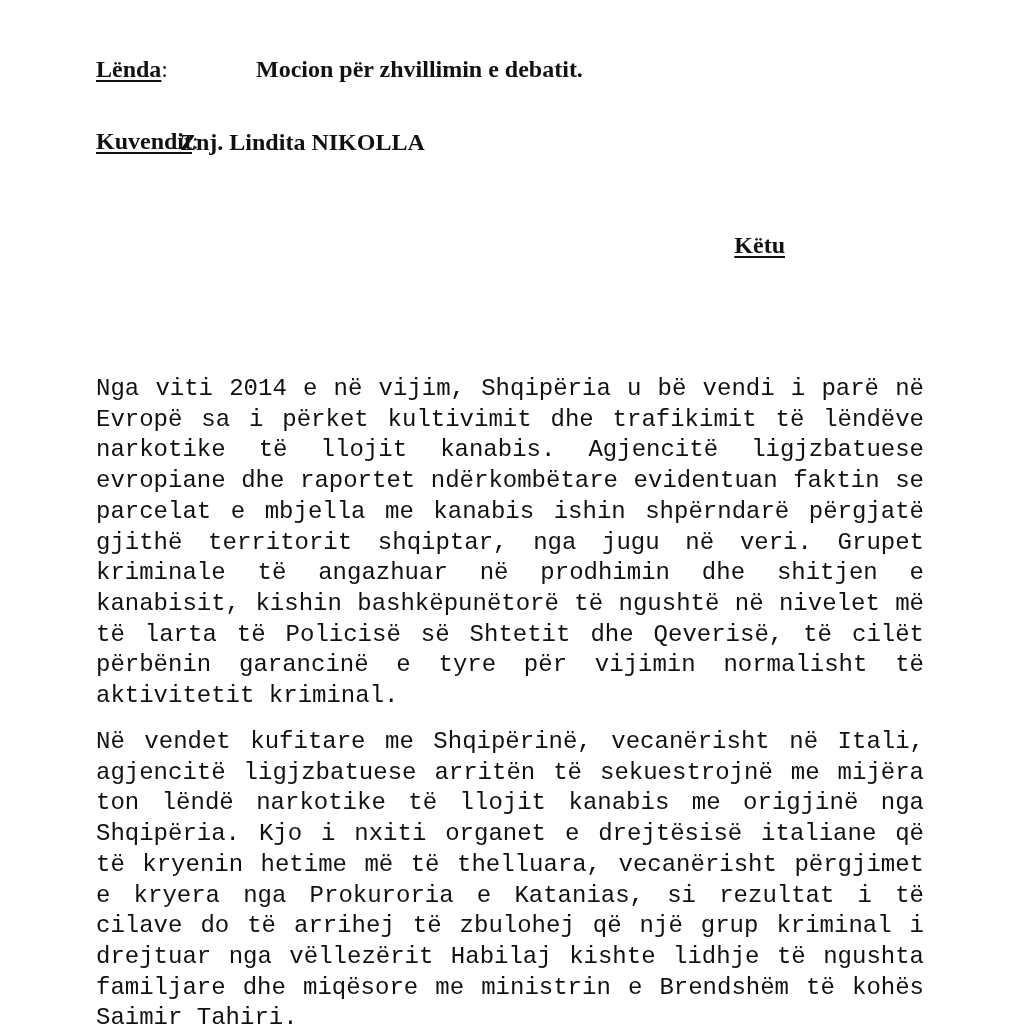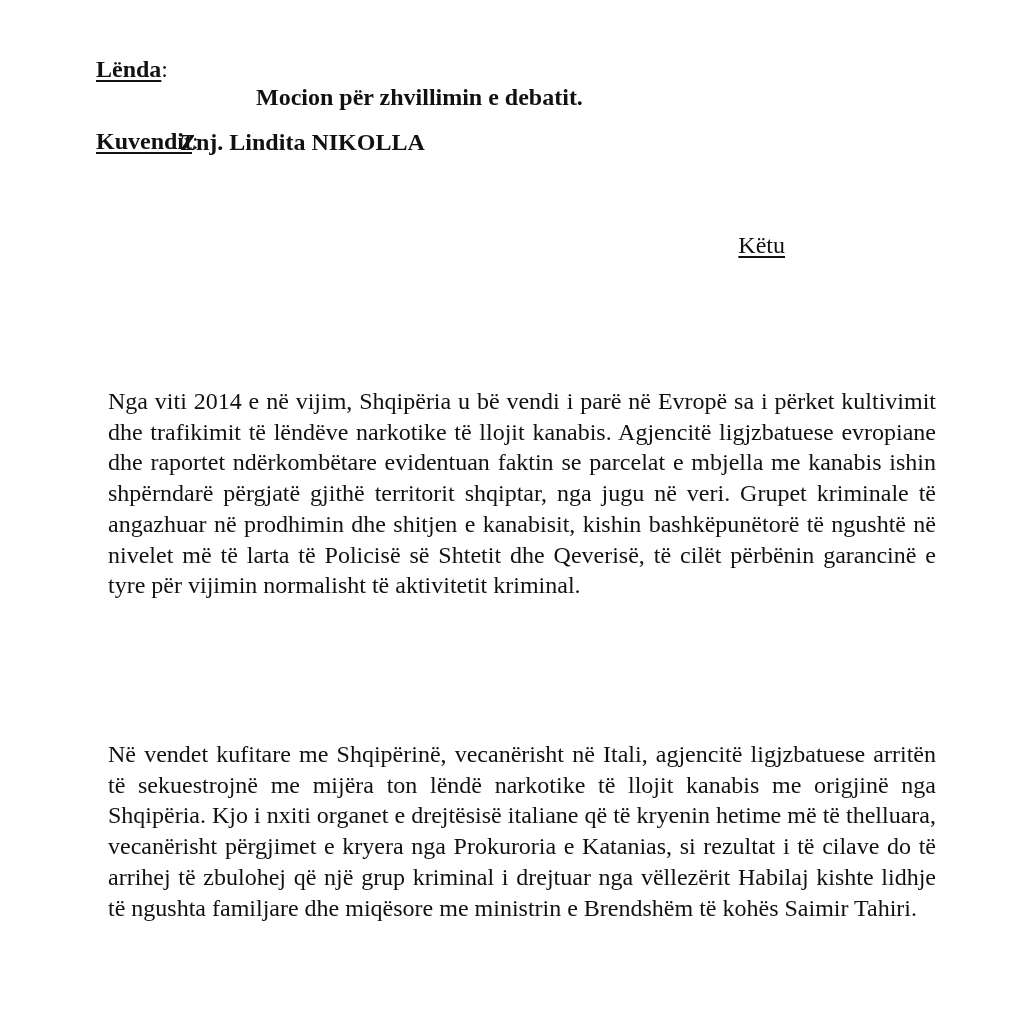--- a/index.html
+++ b/index.html
@@ -1,24 +1,24 @@
 <!DOCTYPE html>
 <html><head>
 <meta charset="utf-8">
 <style>
   html, body { margin: 0; padding: 0; background: #ffffff; }
   body { width: 1024px; height: 1024px; overflow: hidden; position: relative; color: #111; font-family: "Liberation Serif", serif; }
   .page { position: absolute; left: 0; top: 8px; width: 884px; height: 1024px; }
   .hdr-label { position: absolute; font-weight: bold; font-size: 24px; text-decoration: underline; text-underline-offset: 3px; }
   .colon { font-weight: normal; text-decoration: none; display: inline-block; }
-  .subject { position: absolute; left: 256px; top: 48px; font-weight: bold; font-size: 24px; margin-top: 28px; }
+  .subject { position: absolute; left: 256px; top: 48px; font-weight: bold; font-size: 24px; }
   .addressee { position: absolute; left: 180px; width: 640px; font-weight: bold; font-size: 24px; line-height: 32px; }
-  .ketu { position: absolute; right: 99px; top: 224px; font-weight: normal; font-size: 24px; text-decoration: underline; text-underline-offset: 3px; }
+  .ketu { position: absolute; right: 99px; top: 224px; font-weight: bold; font-size: 24px; text-decoration: underline; text-underline-offset: 3px; }
   .salutation { position: absolute; left: 96px; top: 294px; font-size: 24px; }
-  .para { position: absolute; left: 96px; width: 828px; font-size: 24px; line-height: 30.7px; text-align: justify; margin: 12px; }
+  .para { position: absolute; left: 96px; width: 828px; font-size: 24px; line-height: 30.7px; text-align: justify; margin: 0; font-family: Liberation Mono, monospace; }
 </style>
 </head>
 <body>
 
 <div class="page">
 
   <div class="hdr-label" style="left:96px; top:48px;"><span>Lënda</span><span class="colon">:</span></div>
   <div class="subject">Mocion për zhvillimin e debatit.</div>
 
   <div class="hdr-label" style="left:96px; top:120px;"><span>Kuvendit</span><span class="colon">:</span></div>

